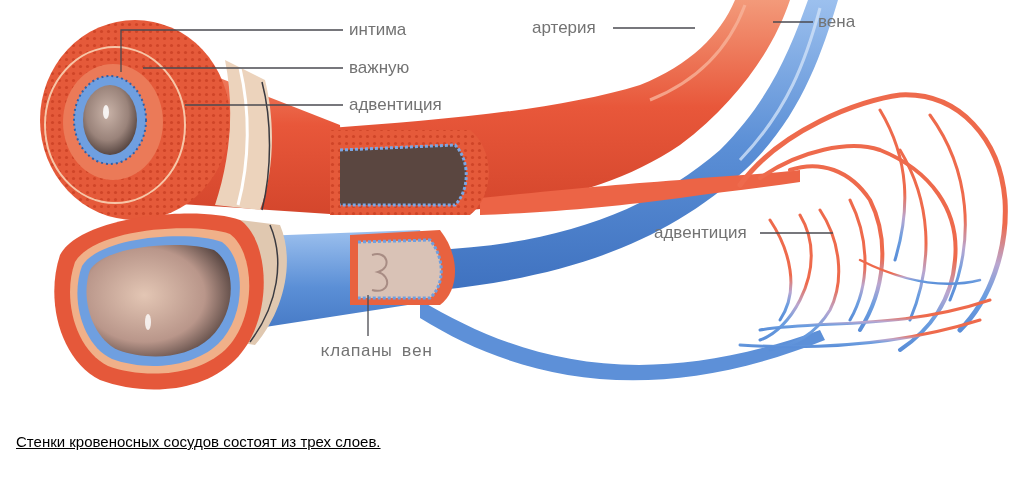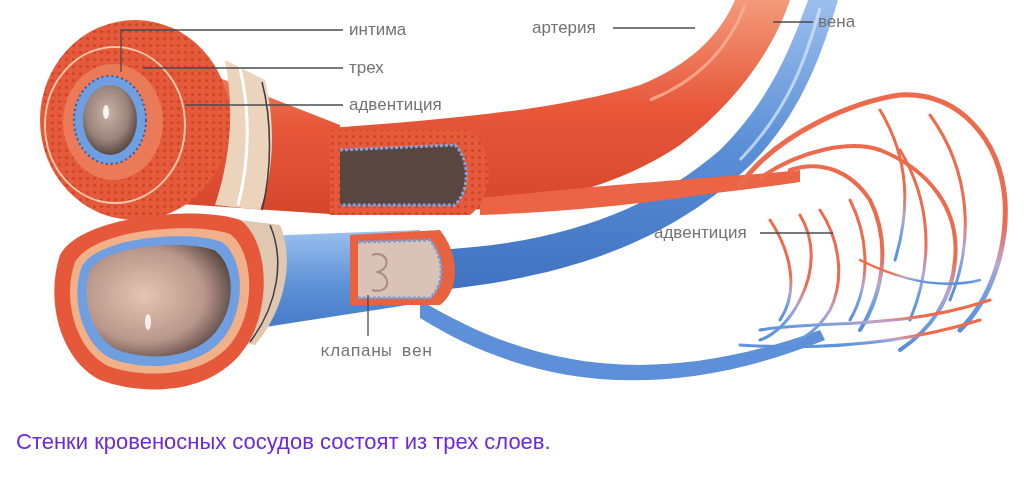--- a/index.html
+++ b/index.html
@@ -1,19 +1,19 @@
 <!DOCTYPE html>
 <html><head>
 <meta charset="utf-8">
 <style>
   html,body{margin:0;padding:0;background:#ffffff;}
   body{width:1024px;height:485px;position:relative;overflow:hidden;font-family:"Liberation Sans",sans-serif;}
   #art{position:absolute;left:0;top:0;width:1024px;height:485px;}
   .lbl{position:absolute;font-family:"Liberation Sans",sans-serif;font-size:17px;color:#737373;white-space:nowrap;line-height:1;}
-  .caption{position:absolute;left:16px;top:431px;font-family:"Liberation Sans",sans-serif;font-size:22px;color:#6d28d9;line-height:21px;}
+  .caption{position:absolute;left:16px;top:431px;font-family:"Liberation Sans",sans-serif;font-size:15px;color:#000000;line-height:21px;text-decoration:underline;}
   .caption div{white-space:nowrap;}
 </style>
 </head>
 <body>
 
 <svg id="art" viewBox="0 0 1024 485" xmlns="http://www.w3.org/2000/svg">
   <defs>
     <linearGradient id="gArt" x1="0" y1="0" x2="0" y2="1">
       <stop offset="0" stop-color="#f39a7a"></stop>
       <stop offset="0.5" stop-color="#e8573a"></stop>
@@ -121,21 +121,21 @@
     <line x1="143" y1="68" x2="343" y2="68"></line>
     <line x1="185" y1="105" x2="343" y2="105"></line>
     <line x1="613" y1="28" x2="695" y2="28"></line>
     <line x1="773" y1="22" x2="813" y2="22"></line>
     <line x1="760" y1="233" x2="833" y2="233"></line>
     <line x1="368" y1="295" x2="368" y2="336"></line>
   </g>
 </svg>
 
 <div class="lbl" style="left:349px;top:21px;">интима</div>
-<div class="lbl" style="left:349px;top:59px;">трех</div>
+<div class="lbl" style="left:349px;top:59px;">важную</div>
 <div class="lbl" style="left:349px;top:96px;text-align:center;">адвентиция</div>
 <div class="lbl" style="left:532px;top:19px;">артерия</div>
 <div class="lbl" style="left:818px;top:13px;">вена</div>
 <div class="lbl" style="left:654px;top:224px;">адвентиция</div>
 <div class="lbl" style="left:320px;top:343px;font-family:Liberation Mono, monospace;">клапаны вен</div>
 
 <div class="caption">
   <div>Стенки кровеносных сосудов состоят из трех слоев.</div>
 </div>
 

